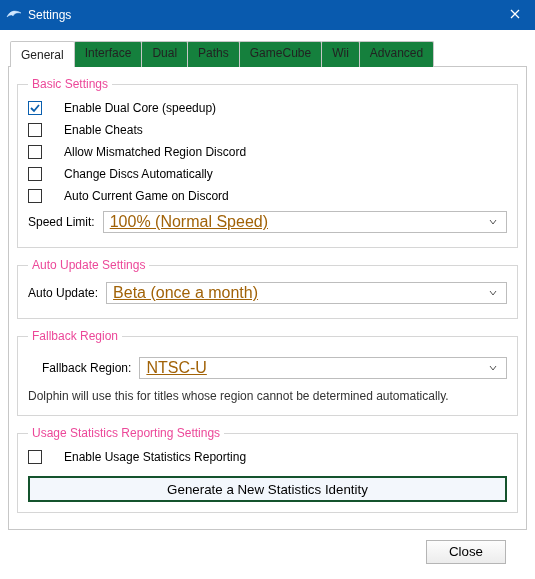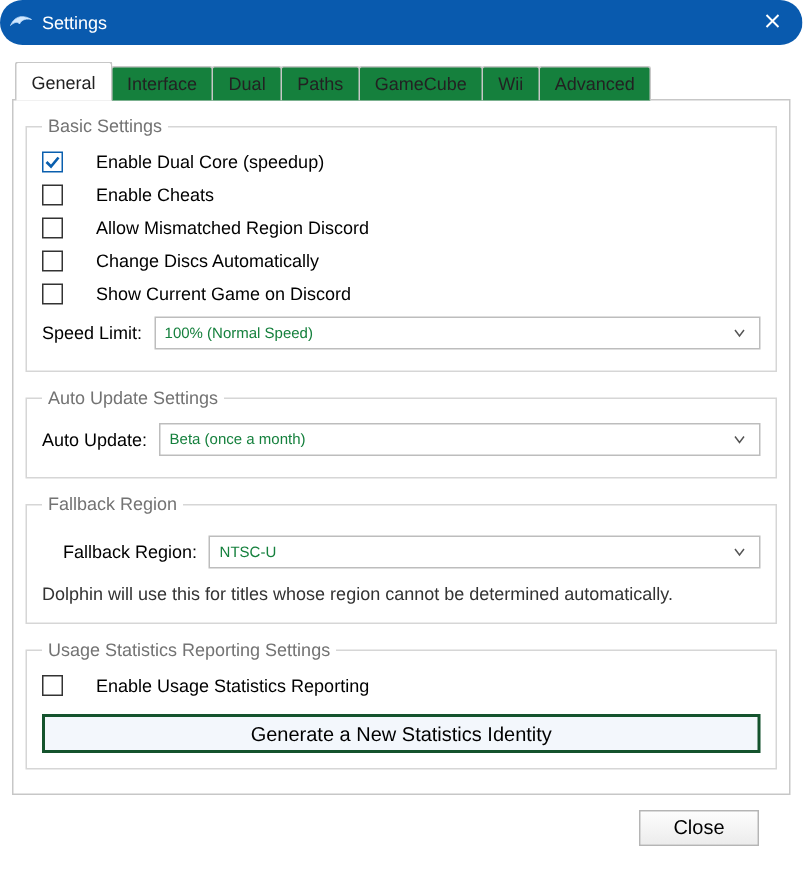--- a/index.html
+++ b/index.html
@@ -16,31 +16,30 @@
   .titlebar {
     background: #1a5fb4;
     background: linear-gradient(#1e6ac0,#185aa8);
     background: #0a4a9c;
     height: 30px;
     display:flex;
     align-items:center;
     color:#fff;
     padding:0 8px 0 6px;
     font-size:12px;
-    border-radius:15px;
   }
   .titlebar { background:#0b569e; }
   .titlebar { background:#0f5faf; }
   .titlebar { background:#095aae; }
   .titlebar-icon { width:16px; height:16px; margin-right:6px; display:flex; align-items:center; justify-content:center;}
   .titlebar-title { flex:1; font-weight:400; }
   .titlebar-close { width:40px; height:30px; display:flex; align-items:center; justify-content:center; margin-right:-8px;}
   .content-area { padding: 10px 8px 0 8px; }
   
-  .tabs { display:flex; align-items:flex-end; position:relative; z-index:2; margin-left:2px;}
+  .tabs { display:flex; position:relative; z-index:2; margin-left:2px;}
   .tab {
     border:1px solid #c7c7c7;
     border-bottom:none;
     padding:4px 10px 4px 10px;
     background:#fff;
     margin-right:-1px;
     position:relative;
     top:1px;
     border-radius:2px 2px 0 0;
     color:#222;
@@ -61,21 +60,21 @@
     background:#fff;
   }
   fieldset.group {
     border:1px solid #d6d6d6;
     margin: 0 0 10px 0;
     padding: 6px 10px 10px 10px;
   }
   fieldset.group > legend {
     padding:0 4px;
     font-size:12px;
-    color:#737373;
+    color:#ec4899;
   }
   .checkrow {
     display:flex;
     align-items:center;
     gap:22px;
     padding:4px 0;
   }
   .checkbox {
     width:14px; height:14px;
     border:1px solid #333;
@@ -92,21 +91,21 @@
   .select {
     flex:1;
     border:1px solid #bdbdbd;
     background:#fff;
     height:22px;
     display:flex;
     align-items:center;
     padding:0 6px;
     position:relative;
   }
-  .select .sel-value { flex:1; font-size:10px; color:#15803d;}
+  .select .sel-value { flex:1; font-size:16px; color:#a16207;text-decoration:underline;}
   .select .sel-arrow { width:14px; text-align:center; color:#555;}
   .hint { color:#333; padding:6px 0 2px 0; }
   .wide-btn {
     display:block;
     width:100%;
     border:2px solid #14532d;
     background:#eef4fb;
     background:#f3f7fc;
     color:#000;
     text-align:center;
@@ -195,21 +194,21 @@
         <div class="checkbox">
           
         </div>
         <span class="check-label">Change Discs Automatically</span>
       </div>
 
       <div class="checkrow">
         <div class="checkbox">
           
         </div>
-        <span class="check-label">Show Current Game on Discord</span>
+        <span class="check-label">Auto Current Game on Discord</span>
       </div>
 
       <div class="formrow">
         <label>Speed Limit:</label>
         <div class="select">
           <span class="sel-value">100% (Normal Speed)</span>
           <span class="sel-arrow">
             <svg width="8" height="8" viewBox="0 0 8 8">
                 <path d="M1 2 L4 6 L7 2" stroke="#555" stroke-width="1" fill="none"></path>
               </svg>

